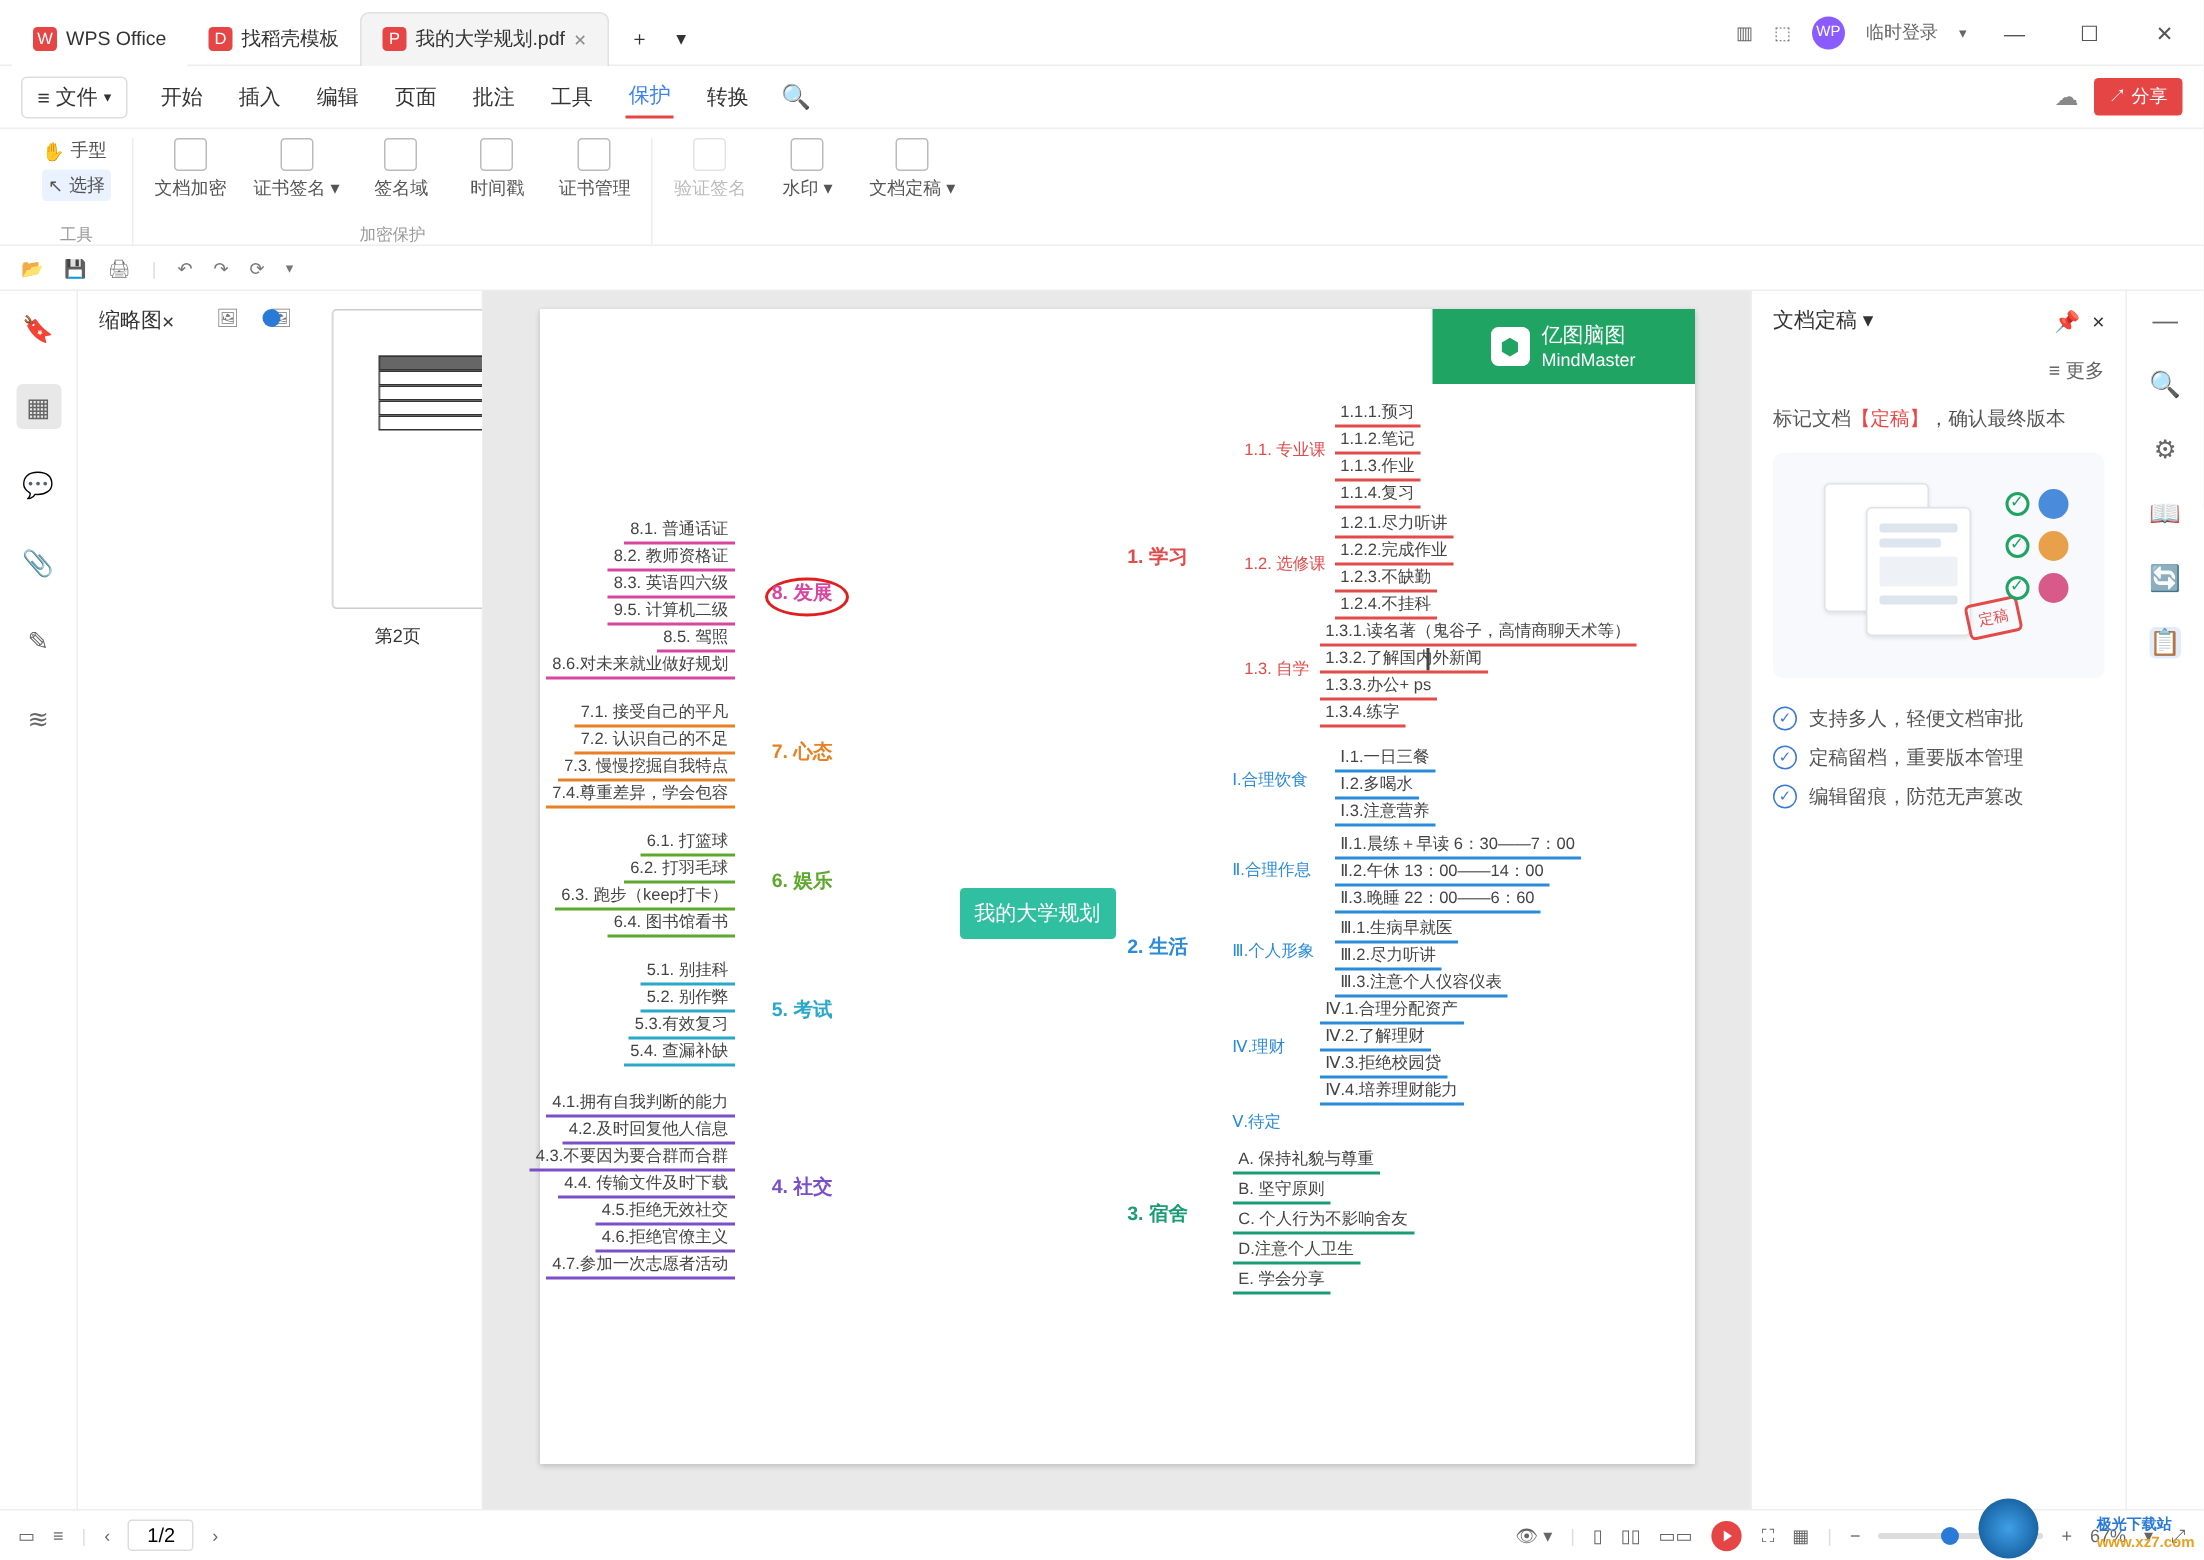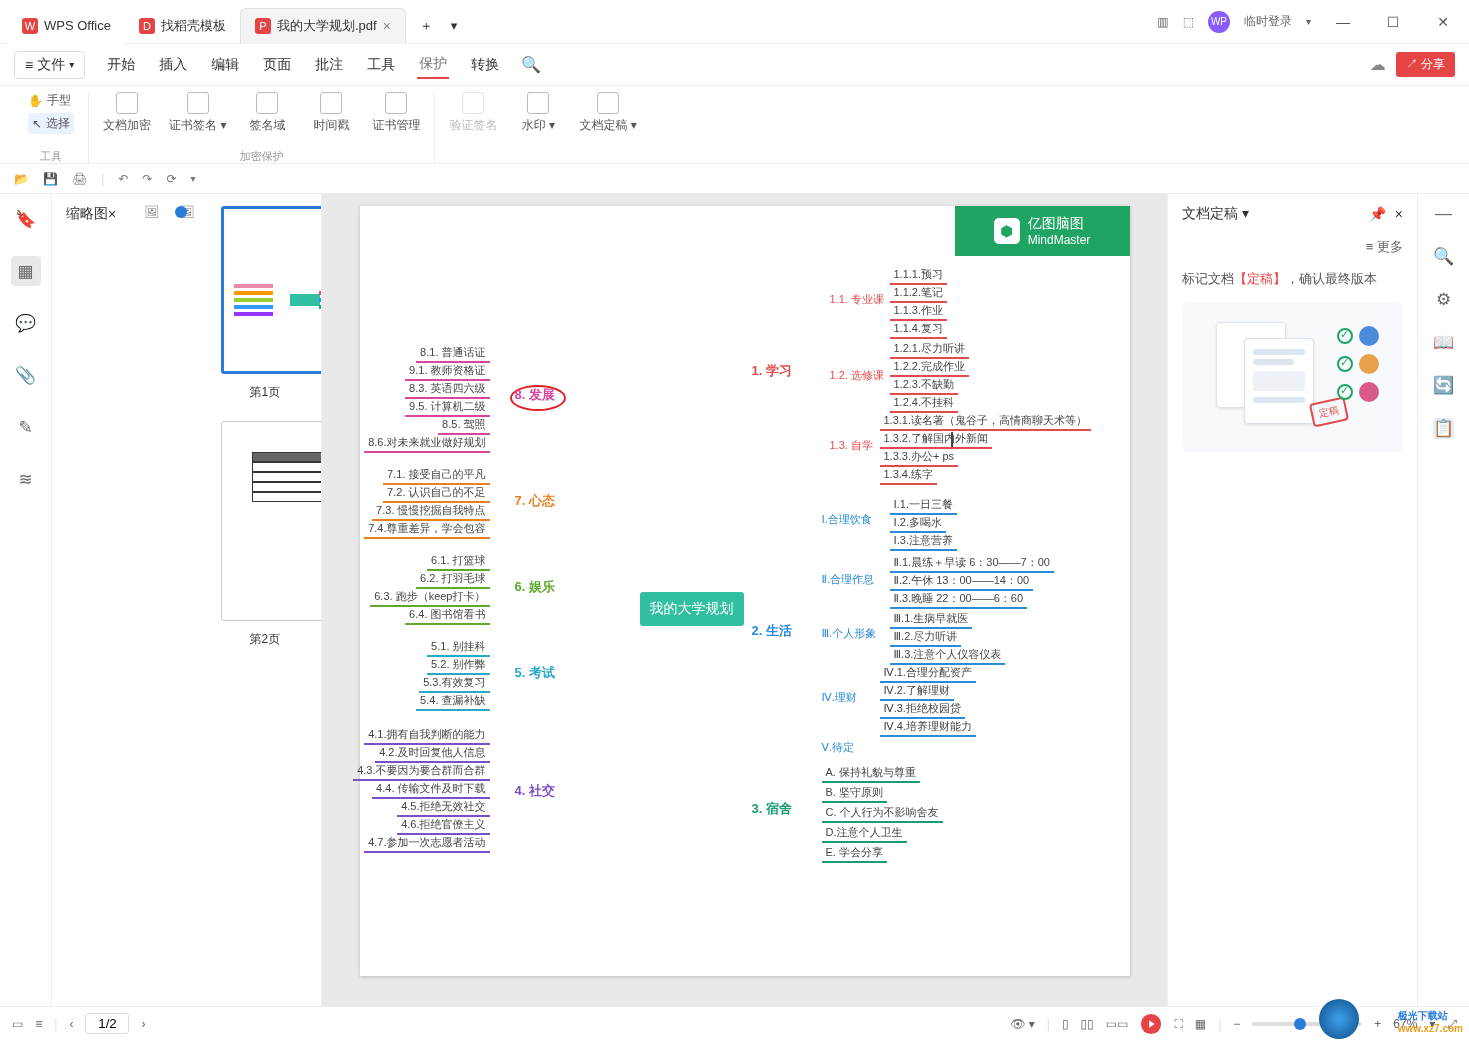--- a/index.html
+++ b/index.html
@@ -12,21 +12,21 @@
   .tab.active{background:#f4f4f4;border:1px solid #e0e0e0;border-bottom:none;}
   .tab .close{color:#888;font-size:14px;}
   .tab-ico{width:16px;height:16px;border-radius:3px;display:inline-flex;align-items:center;justify-content:center;font-size:11px;color:#fff;}
   .titlebar .right{margin-left:auto;display:flex;align-items:center;gap:14px;color:#666;}
   .winbtn{width:36px;text-align:center;font-size:14px;color:#555;}
   .avatar{width:22px;height:22px;border-radius:50%;background:#8a5cff;color:#fff;display:flex;align-items:center;justify-content:center;font-size:10px;}
   
   .menubar{height:42px;display:flex;align-items:center;padding:0 14px;gap:20px;border-bottom:1px solid #eee;font-size:14px;}
   .menubar .fileMenu{border:1px solid #ddd;border-radius:4px;padding:4px 10px;display:flex;align-items:center;gap:4px;}
   .menubar .item{cursor:pointer;padding:4px 2px;}
-  .menubar .item.active{color:#737373;border-bottom:2px solid #e64545;}
+  .menubar .item.active{color:#3b82f6;border-bottom:2px solid #e64545;}
   .menubar .right{margin-left:auto;display:flex;align-items:center;gap:10px;}
   .share{background:#e64545;color:#fff;padding:4px 10px;border-radius:3px;font-size:12px;}
   
   .ribbon{height:78px;display:flex;align-items:flex-start;padding:6px 14px 0;border-bottom:1px solid #eee;font-size:12px;color:#555;gap:0;}
   .ribGroup{display:flex;flex-direction:column;align-items:center;padding:0 14px;border-right:1px solid #eee;height:72px;}
   .ribGroup:last-child{border-right:none;}
   .ribRow{display:flex;gap:18px;align-items:center;}
   .ribBtn{display:flex;flex-direction:column;align-items:center;gap:3px;min-width:46px;}
   .ribBtn .ico{width:22px;height:22px;border:1px solid #bbb;border-radius:3px;}
   .smallTools{display:flex;flex-direction:column;gap:4px;align-items:flex-start;}
@@ -228,41 +228,20 @@
         <span>缩略图</span>
         <span>×</span>
       </div>
       <div class="thumbTools">
         <span>🖼</span>
         <div class="slider"></div>
         <span>🖼</span>
       </div>
       <div class="thumbList">
         <div class="thumbItem">
-          <div class="thumbImg">
-            <div style="position:absolute;top:6px;right:6px;width:34px;height:12px;background:#1fa463"></div>
-            <div style="position:absolute;top:30px;left:10px;right:10px;bottom:10px;display:flex;align-items:center;justify-content:center">
-              <div style="width:30px;height:12px;background:#30bfa0"></div>
-              <div style="position:absolute;left:0;top:0;width:40%;height:100%;display:flex;flex-direction:column;gap:3px;justify-content:center">
-                <div style="height:4px;background:#e8a;width:70%"></div>
-                  <div style="height:4px;background:#f90;width:70%"></div>
-                  <div style="height:4px;background:#9c3;width:70%"></div>
-                  <div style="height:4px;background:#39f;width:70%"></div>
-                  <div style="height:4px;background:#93f;width:70%"></div>
-              </div>
-              <div style="position:absolute;right:0;top:0;width:40%;height:100%;display:flex;flex-direction:column;gap:3px;justify-content:center">
-                <div style="height:4px;background:#e55;width:80%"></div>
-                  <div style="height:4px;background:#29f;width:80%"></div>
-                  <div style="height:4px;background:#1a8;width:80%"></div>
-              </div>
-            </div>
-          </div>
-          <span>第1页</span>
-        </div>
-        <div class="thumbItem">
           <div class="thumbImg noborder">
             <div style="position:absolute;left:30px;top:30px;right:30px;display:flex;flex-direction:column">
               <div style="height:10px;border:1px solid #333;background:#666"></div>
               <div style="height:10px;border:1px solid #333"></div>
               <div style="height:10px;border:1px solid #333"></div>
               <div style="height:10px;border:1px solid #333"></div>
               <div style="height:10px;border:1px solid #333"></div>
             </div>
           </div>
           <span>第2页</span>
@@ -325,21 +304,21 @@
 
         <div class="branch" style="left:392px;top:594px;color:#1a9d77">3. 宿舍</div>
         <div class="node nodeR" style="left:462px;top:558px;border-color:#1a9d77">A. 保持礼貌与尊重</div>
         <div class="node nodeR" style="left:462px;top:578px;border-color:#1a9d77">B. 坚守原则</div>
         <div class="node nodeR" style="left:462px;top:598px;border-color:#1a9d77">C. 个人行为不影响舍友</div>
         <div class="node nodeR" style="left:462px;top:618px;border-color:#1a9d77">D.注意个人卫生</div>
         <div class="node nodeR" style="left:462px;top:638px;border-color:#1a9d77">E. 学会分享</div>
 
         <div class="branch" style="left:155px;top:180px;color:#d846a0">8. 发展</div>
         <div class="node nodeL" style="right:640px;top:138px;border-color:#d846a0">8.1. 普通话证</div>
-        <div class="node nodeL" style="right:640px;top:156px;border-color:#d846a0">9.1. 教师资格证</div>
+        <div class="node nodeL" style="right:640px;top:156px;border-color:#d846a0">8.2. 教师资格证</div>
         <div class="node nodeL" style="right:640px;top:174px;border-color:#d846a0">8.3. 英语四六级</div>
         <div class="node nodeL" style="right:640px;top:192px;border-color:#d846a0">9.5. 计算机二级</div>
         <div class="node nodeL" style="right:640px;top:210px;border-color:#d846a0">8.5. 驾照</div>
         <div class="node nodeL" style="right:640px;top:228px;border-color:#d846a0">8.6.对未来就业做好规划</div>
 
         <div class="branch" style="left:155px;top:286px;color:#e98022">7. 心态</div>
         <div class="node nodeL" style="right:640px;top:260px;border-color:#e98022">7.1. 接受自己的平凡</div>
         <div class="node nodeL" style="right:640px;top:278px;border-color:#e98022">7.2. 认识自己的不足</div>
         <div class="node nodeL" style="right:640px;top:296px;border-color:#e98022">7.3. 慢慢挖掘自我特点</div>
         <div class="node nodeL" style="right:640px;top:314px;border-color:#e98022">7.4.尊重差异，学会包容</div>
@@ -397,20 +376,25 @@
             <div class="avrow">
                 <span class="chk"></span>
                 <span class="av" style="background:#e8a14a"></span>
               </div>
             <div class="avrow">
                 <span class="chk"></span>
                 <span class="av" style="background:#d85a8a"></span>
               </div>
           </div>
         </div>
+        <ul class="bullets">
+          <li>支持多人，轻便文档审批</li>
+          <li>定稿留档，重要版本管理</li>
+          <li>编辑留痕，防范无声篡改</li>
+        </ul>
       </div>
     </div>
 
     <div class="rRail">
       <span class="railbtn">—</span>
       <span class="railbtn">🔍</span>
       <span class="railbtn">⚙</span>
       <span class="railbtn">📖</span>
       <span class="railbtn">🔄</span>
       <span class="railbtn active">📋</span>

